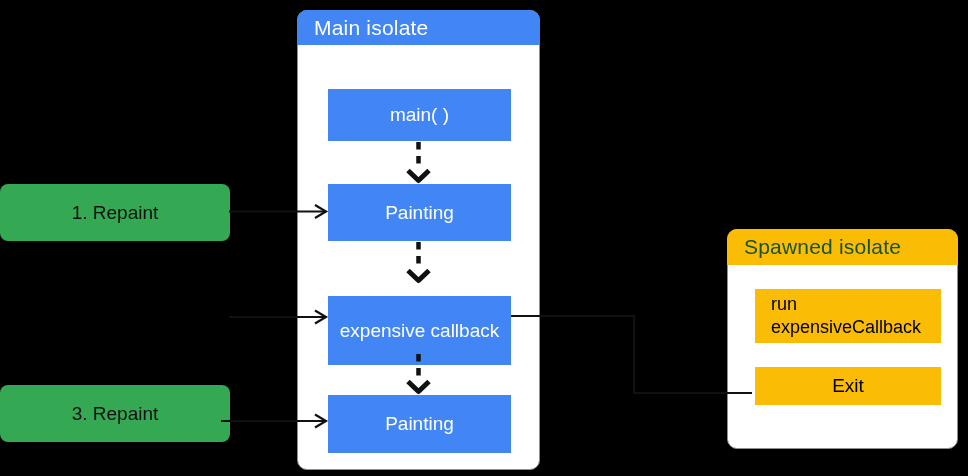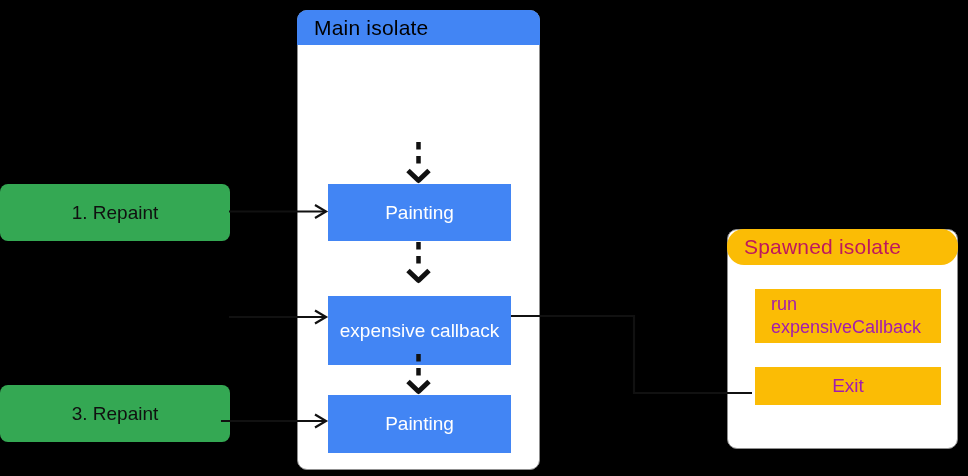--- a/index.html
+++ b/index.html
@@ -16,29 +16,29 @@
     box-sizing:border-box;z-index:1;
   }
   .main-panel{left:297px;top:10px;width:243px;height:460px;}
   .spawned-panel{left:727px;top:229px;width:231px;height:220px;}
   .panel-header{
     position:absolute;left:-1px;top:-1px;right:-1px;height:36px;
     display:flex;align-items:center;padding:0 17px;
     border-radius:10px 10px 0 0;
     font-size:21px;font-weight:500;letter-spacing:.2px;
   }
-  .main-panel .panel-header{background:var(--blue,#4285F4);color:#000000;height:35px;}
-  .spawned-panel .panel-header{background:var(--yellow,#FBBC05);color:#be185d;border-radius:17px;}
+  .main-panel .panel-header{background:var(--blue,#4285F4);color:#ffffff;height:35px;}
+  .spawned-panel .panel-header{background:var(--yellow,#FBBC05);color:#14532d;}
   
   .node{
     position:absolute;display:flex;align-items:center;justify-content:center;
     text-align:center;line-height:1.22;box-sizing:border-box;
   }
   .blue-node{background:var(--blue,#4285F4);color:#fff;font-size:19px;}
-  .yellow-node{background:var(--yellow,#FBBC05);color:#a21caf;font-size:19px;}
+  .yellow-node{background:var(--yellow,#FBBC05);color:#000000;font-size:19px;}
   .node-main{left:30px;top:78px;width:183px;height:52px;}
   .node-painting-1{left:30px;top:173px;width:183px;height:57px;}
   .node-expensive{left:30px;top:285px;width:183px;height:69px;}
   .node-painting-2{left:30px;top:384px;width:183px;height:58px;}
   .node-run{
     left:27px;top:59px;width:186px;height:54px;
     justify-content:flex-start;text-align:left;padding-left:16px;
     white-space:pre-line;font-size:18px;line-height:1.3;
   }
   .node-exit{left:27px;top:137px;width:186px;height:38px;}
@@ -63,20 +63,23 @@
   <div class="event event-1">
     <span>1. Repaint</span>
   </div>
   <div class="event event-3">
     <span>3. Repaint</span>
   </div>
 
   <div class="panel main-panel">
     <div class="panel-header">
       <span>Main isolate</span>
+    </div>
+    <div class="node blue-node node-main">
+      <span>main( )</span>
     </div>
     <div class="node blue-node node-painting-1">
       <span>Painting</span>
     </div>
     <div class="node blue-node node-expensive">
       <span>expensive callback</span>
     </div>
     <div class="node blue-node node-painting-2">
       <span>Painting</span>
     </div>

